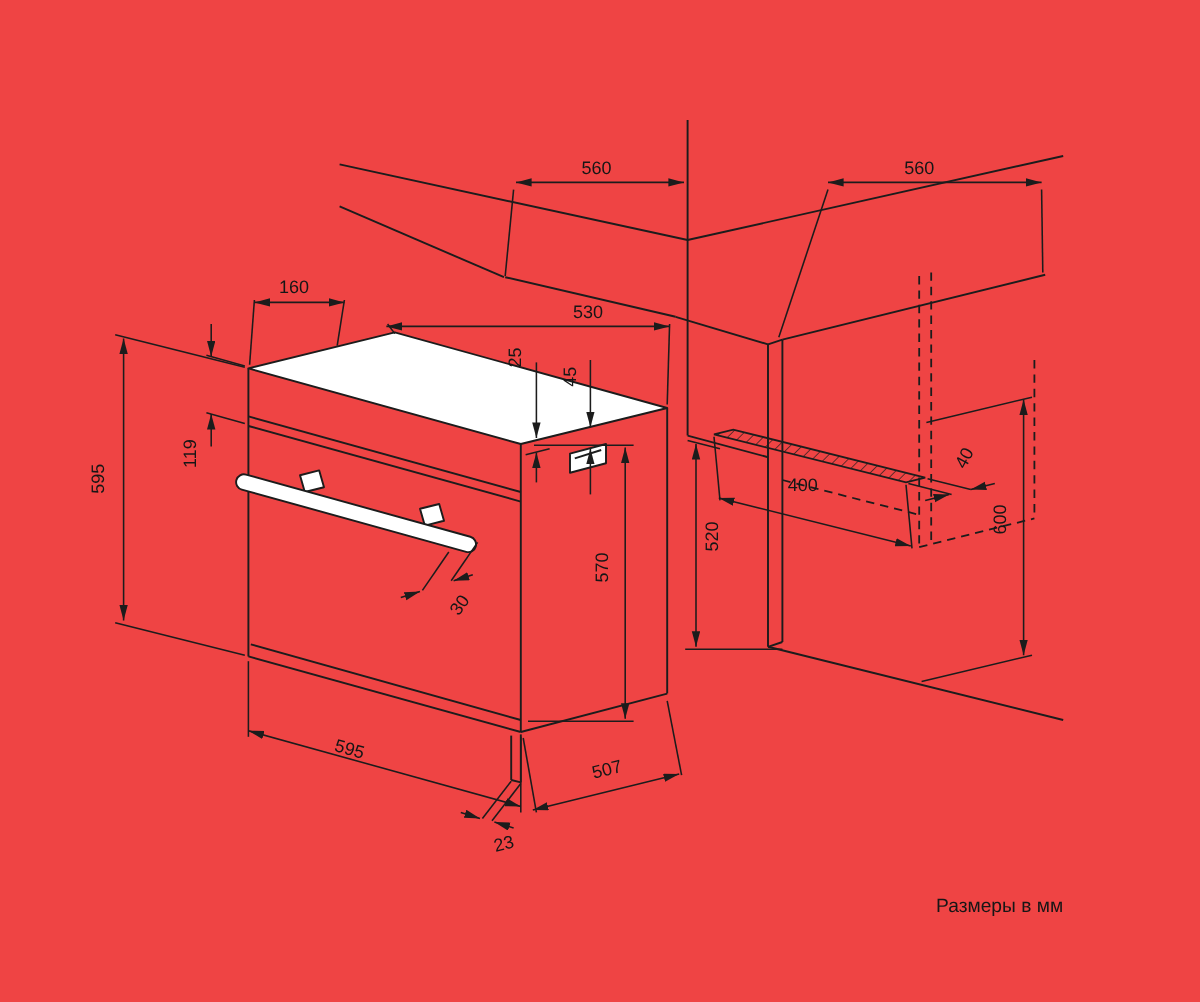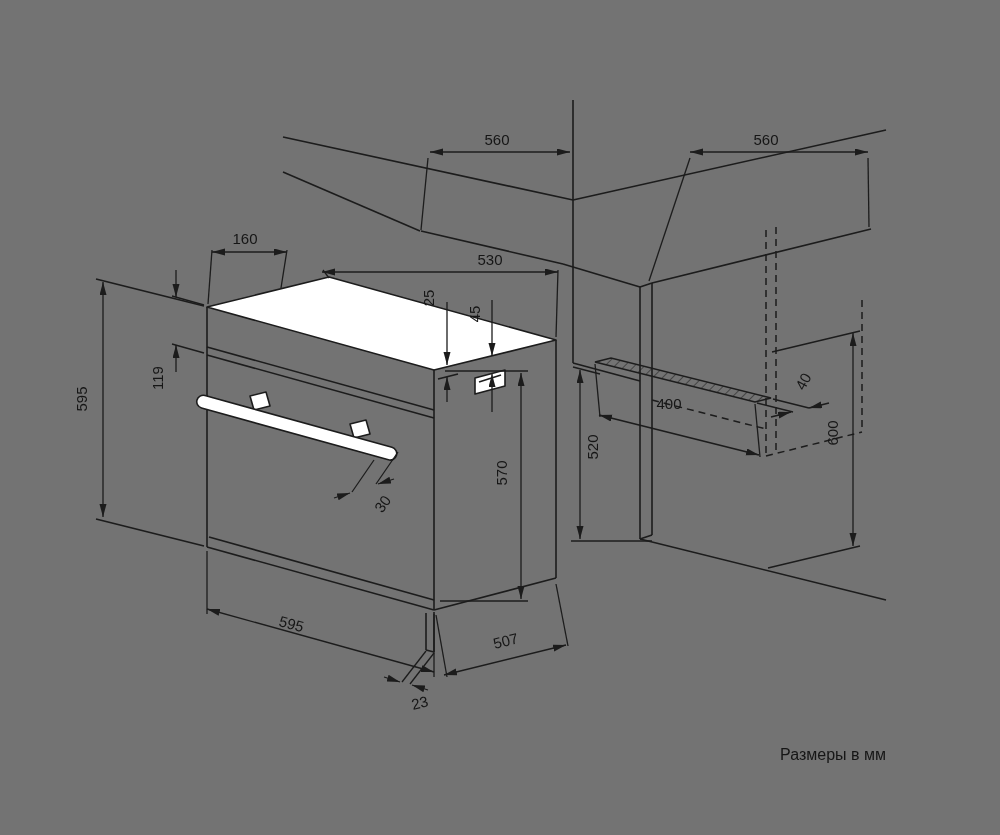--- a/index.html
+++ b/index.html
@@ -1,16 +1,16 @@
 <!DOCTYPE html>
 <html><head>
 <meta charset="utf-8">
 <style>
   html,body{margin:0;padding:0;background:#ffffff;}
-  .canvas{position:relative;width:1000px;height:835px;background:#737373;font-family:"Liberation Sans","DejaVu Sans",sans-serif;}
+  .canvas{position:relative;width:1000px;height:835px;background:#ef4444;font-family:"Liberation Sans","DejaVu Sans",sans-serif;}
   svg{display:block;}
   .s{stroke:#1c1c1c;stroke-width:1.6;fill:none;stroke-linejoin:round;}
   .thin{stroke:#1c1c1c;stroke-width:1.3;fill:none;}
   .dash{stroke:#1c1c1c;stroke-width:1.5;fill:none;stroke-dasharray:7 5;}
   .fillw{fill:#ffffff;}
   text{font:15px "Liberation Sans","DejaVu Sans",sans-serif;fill:#161616;text-anchor:middle;}
   .note{font-size:16px;}
 </style>
 </head>
 <body>

